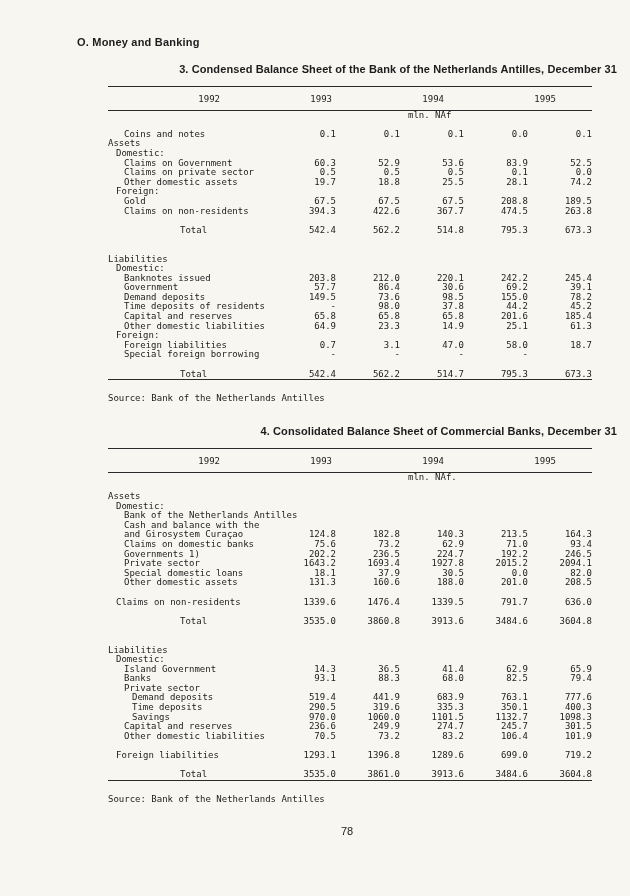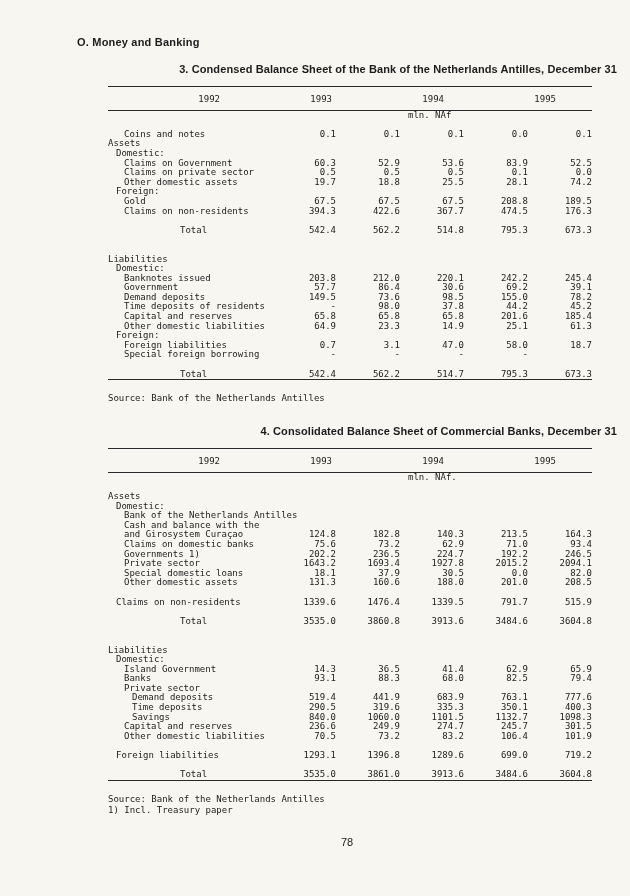--- a/index.html
+++ b/index.html
@@ -191,21 +191,21 @@
               <span class="val">67.5</span>
               <span class="val">208.8</span>
               <span class="val">189.5</span>
             </div>
             <div class="trow data">
               <span class="label ind2">Claims on non-residents</span>
               <span class="val">394.3</span>
               <span class="val">422.6</span>
               <span class="val">367.7</span>
               <span class="val">474.5</span>
-              <span class="val">176.3</span>
+              <span class="val">263.8</span>
             </div>
             <div class="trow blank">&nbsp;</div>
             <div class="trow total">
               <span class="label indT">Total</span>
               <span class="val">542.4</span>
               <span class="val">562.2</span>
               <span class="val">514.8</span>
               <span class="val">795.3</span>
               <span class="val">673.3</span>
             </div>
@@ -377,21 +377,21 @@
               <span class="val">201.0</span>
               <span class="val">208.5</span>
             </div>
             <div class="trow blank">&nbsp;</div>
             <div class="trow data">
               <span class="label ind1">Claims on non-residents</span>
               <span class="val">1339.6</span>
               <span class="val">1476.4</span>
               <span class="val">1339.5</span>
               <span class="val">791.7</span>
-              <span class="val">515.9</span>
+              <span class="val">636.0</span>
             </div>
             <div class="trow blank">&nbsp;</div>
             <div class="trow total">
               <span class="label indT">Total</span>
               <span class="val">3535.0</span>
               <span class="val">3860.8</span>
               <span class="val">3913.6</span>
               <span class="val">3484.6</span>
               <span class="val">3604.8</span>
             </div>
@@ -433,21 +433,21 @@
             <div class="trow data">
               <span class="label ind3">Time deposits</span>
               <span class="val">290.5</span>
               <span class="val">319.6</span>
               <span class="val">335.3</span>
               <span class="val">350.1</span>
               <span class="val">400.3</span>
             </div>
             <div class="trow data">
               <span class="label ind3">Savings</span>
-              <span class="val">840.0</span>
+              <span class="val">970.0</span>
               <span class="val">1060.0</span>
               <span class="val">1101.5</span>
               <span class="val">1132.7</span>
               <span class="val">1098.3</span>
             </div>
             <div class="trow data">
               <span class="label ind2">Capital and reserves</span>
               <span class="val">236.6</span>
               <span class="val">249.9</span>
               <span class="val">274.7</span>
@@ -477,19 +477,18 @@
               <span class="val">3535.0</span>
               <span class="val">3861.0</span>
               <span class="val">3913.6</span>
               <span class="val">3484.6</span>
               <span class="val">3604.8</span>
             </div>
           </div>
         <div class="rule"></div>
       </div>
       <div class="source">Source: Bank of the Netherlands Antilles</div>
-      <div class="footnote">1) Incl. Treasury paper</div>
     </div>
 
     <div class="page-number">78</div>
 
   </div>
 </div>
 
 </body></html>

